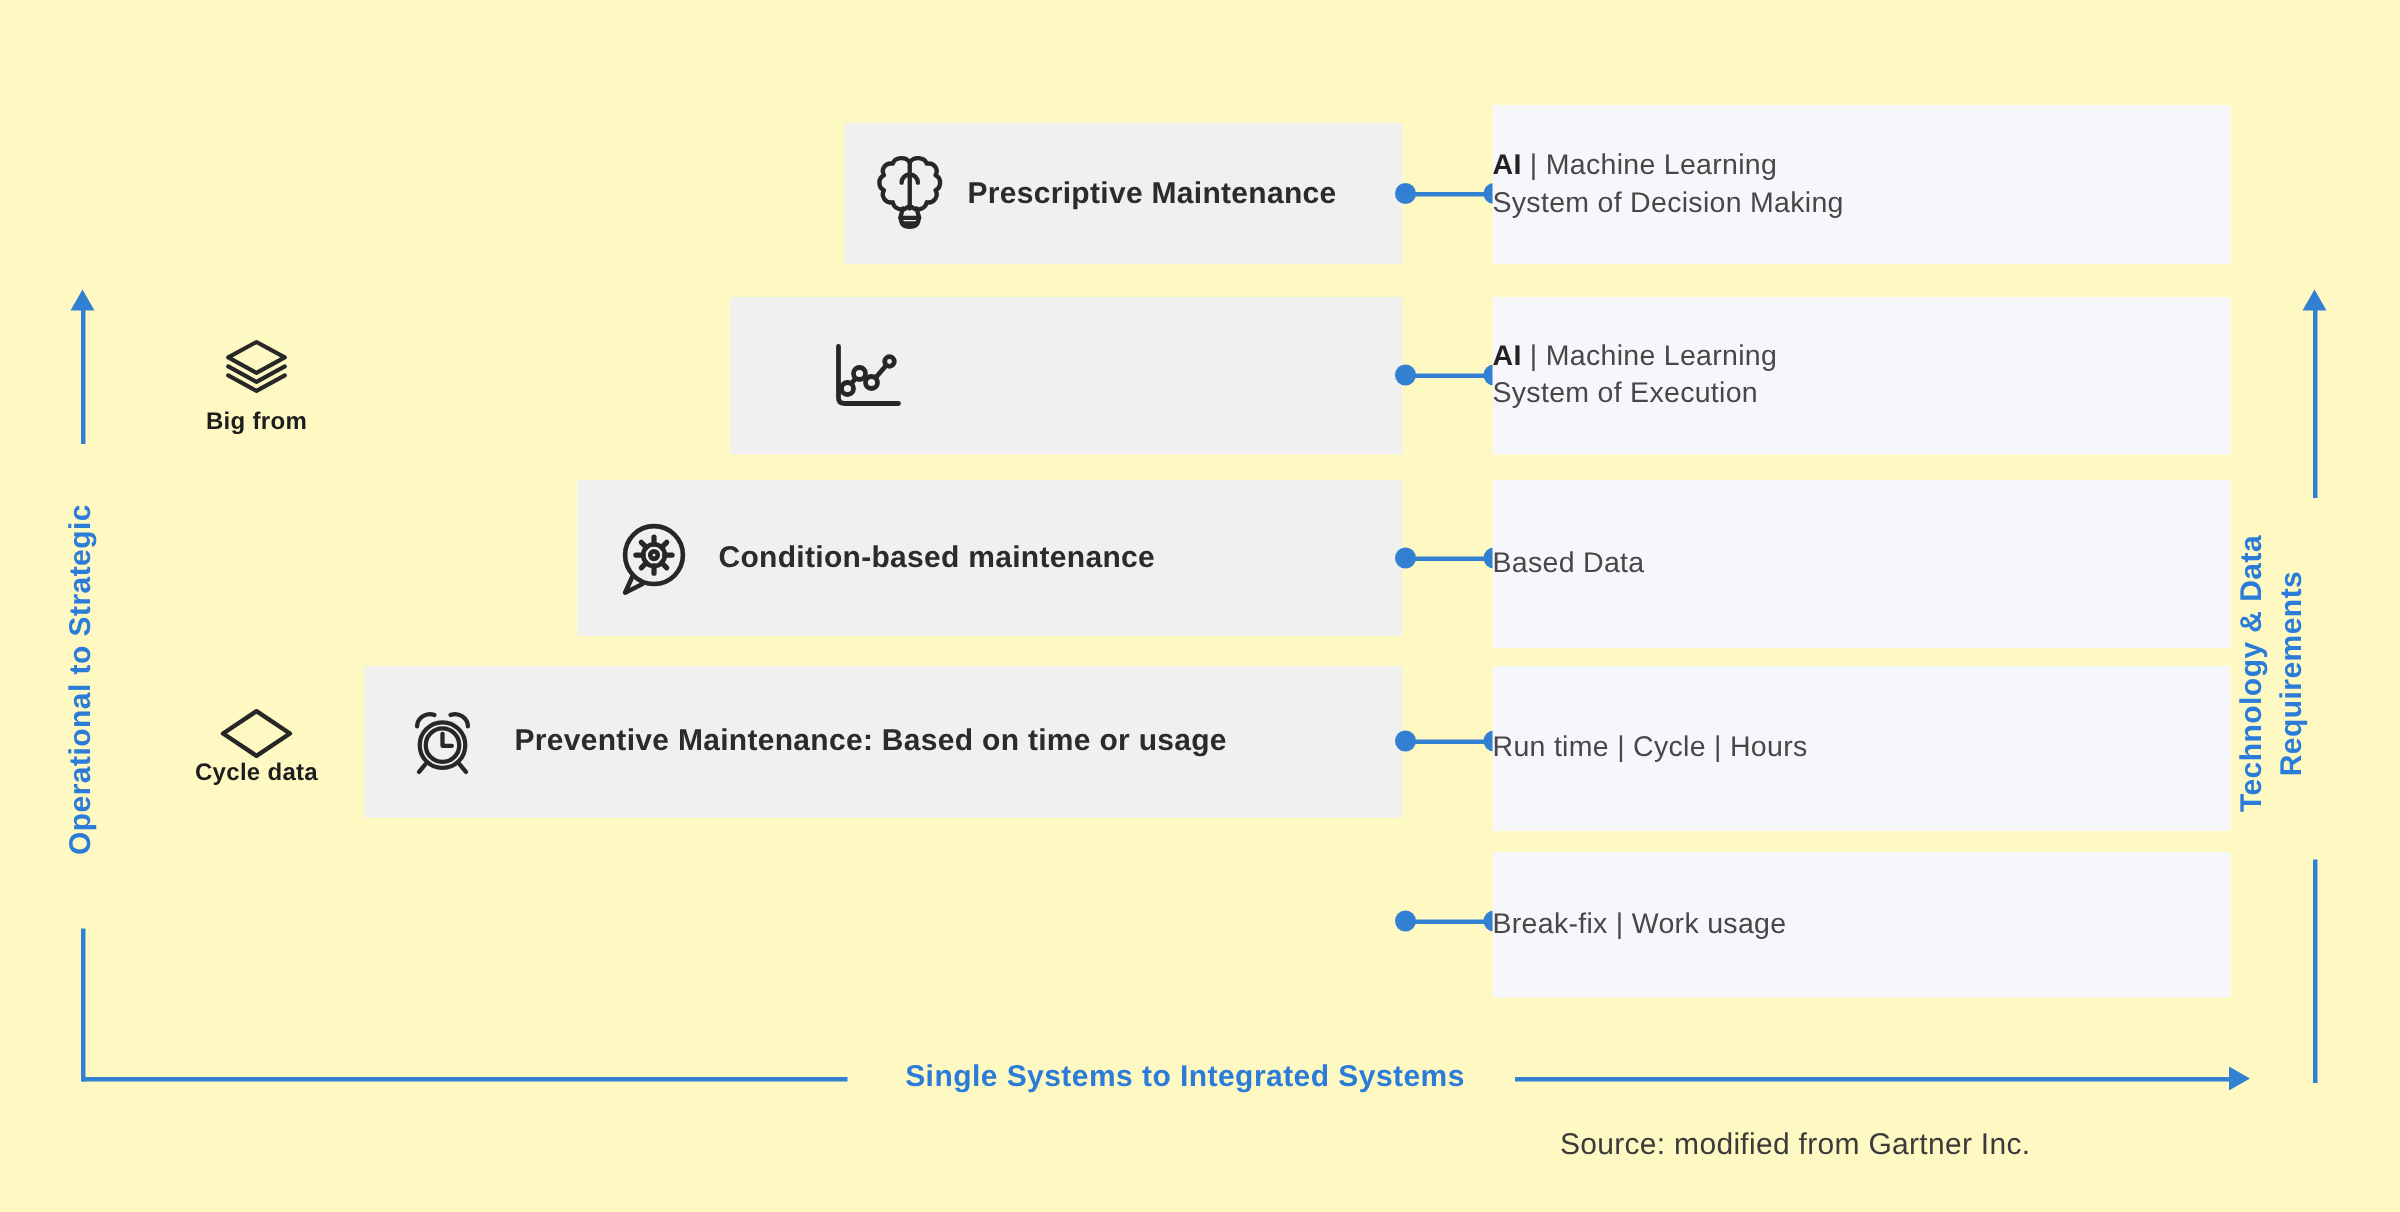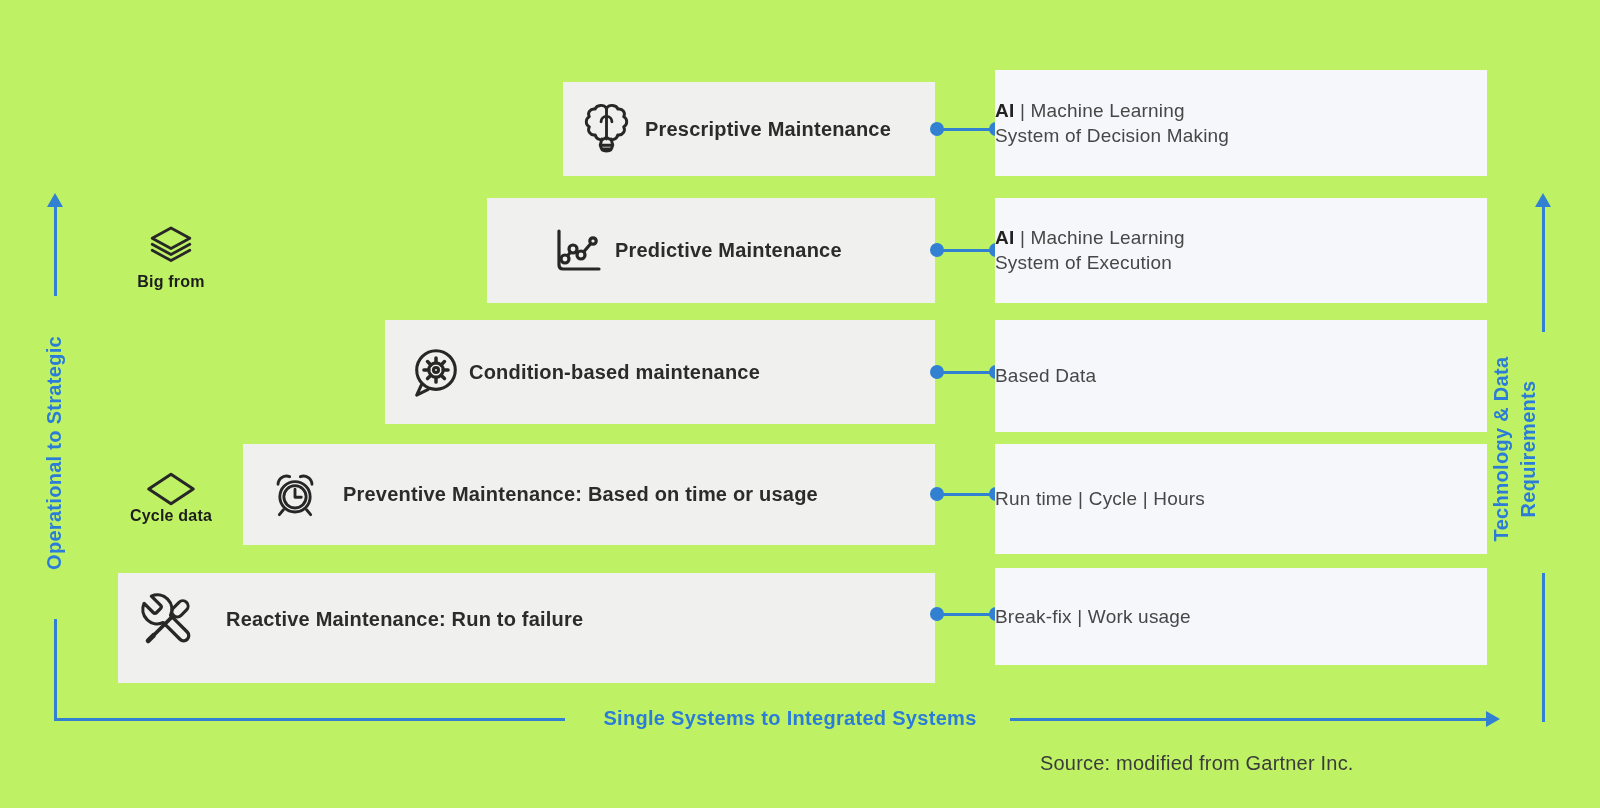--- a/index.html
+++ b/index.html
@@ -6,21 +6,21 @@
     --accent-blue:#3280D2;
     --axis-text-blue:#2B7CD9;
     --left-box-bg:#F0F0EF;
     --right-box-bg:#F5F7FA;
     --dark-text:#2B2B2B;
     --muted-text:#474747;
     --icon-stroke:#272727;
   }
   *{box-sizing:border-box;margin:0;padding:0}
   body{background:#fff;font-family:"Liberation Sans",sans-serif;}
-  .canvas{position:relative;width:1600px;height:808px;background:#bef264;overflow:hidden}
+  .canvas{position:relative;width:1600px;height:808px;background:#fef9c3;overflow:hidden}
 
   
   .lbox{position:absolute;background:var(--left-box-bg);display:flex;align-items:center}
   .lbox .llabel{font-size:20px;font-weight:700;color:var(--dark-text);letter-spacing:.2px;white-space:nowrap}
   .icon{display:flex;align-items:center;justify-content:center;flex:0 0 auto}
   .icon svg{stroke:var(--icon-stroke);fill:none;stroke-linecap:round;stroke-linejoin:round}
 
   
   .rbox{position:absolute;left:995px;width:492px;background:var(--right-box-bg);
         display:flex;flex-direction:column;align-items:flex-start;justify-content:center;text-align:center}
@@ -81,33 +81,32 @@
     <span class="icon">
       <svg width="52" height="52" viewBox="0 0 52 52" stroke-width="3.2">
         <path d="M8 6 V40 Q8 44 12 44 H48"></path>
         <path d="M14 34 L22 24 L30 30 L42 16"></path>
         <circle cx="14" cy="34" r="4" fill="#F0F0EF"></circle>
         <circle cx="22" cy="24" r="4" fill="#F0F0EF"></circle>
         <circle cx="30" cy="30" r="4" fill="#F0F0EF"></circle>
         <circle cx="42" cy="16" r="3.2" fill="#F0F0EF"></circle>
       </svg>
     </span>
-    <span class="llabel">Predictive Maintenance</span>
   </div>
   <div class="connector" style="top:243px">
     <i class="dot"></i>
       <i class="cline"></i>
       <i class="dot"></i>
   </div>
   <div class="rbox" style="top:198px;height:105px">
     <div class="req-primary"><b>AI</b><span> | Machine Learning</span></div>
     <div class="req-secondary">System of Execution</div>
   </div>
 
-  <div class="lbox" style="left:385px;top:320px;width:550px;height:104px;padding-left:24px;gap:6px">
+  <div class="lbox" style="left:385px;top:320px;width:550px;height:104px;padding-left:24px;gap:16px">
     <span class="icon">
       <svg width="54" height="54" viewBox="0 0 56 56" stroke-width="3.2">
         <circle cx="28" cy="26" r="20"></circle>
         <path d="M13 41 L8 52 L20 46"></path>
         <circle cx="28" cy="26" r="7.5"></circle>
         <circle cx="28" cy="26" r="2.6"></circle>
         <path d="M28 13.5 V18.5 M28 33.5 V38.5 M15.5 26 H20.5 M35.5 26 H40.5 M19.2 17.2 l3.5 3.5 M33.3 31.3 l3.5 3.5 M36.8 17.2 l-3.5 3.5 M22.7 31.3 l-3.5 3.5" stroke-width="3.6"></path>
       </svg>
     </span>
     <span class="llabel">Condition-based maintenance</span>
@@ -138,33 +137,20 @@
   <div class="connector" style="top:487px">
     <i class="dot"></i>
       <i class="cline"></i>
       <i class="dot"></i>
   </div>
   <div class="rbox" style="top:444px;height:110px">
     <div class="req-primary"><b></b><span>Run time | Cycle | Hours</span></div>
 
   </div>
 
-  <div class="lbox" style="left:118px;top:573px;width:817px;height:110px;padding-left:20px;padding-bottom:18px;gap:30px">
-    <span class="icon">
-      <svg width="58" height="58" viewBox="0 0 60 60" stroke-width="3.2">
-        <path d="M16 47 L36 27" stroke-width="3.8"></path>
-        <path d="M16 47 l-5.5 5.5" stroke-width="5"></path>
-        <rect x="34" y="14" width="19" height="11" rx="5.5" transform="rotate(-45 43.5 19.5)"></rect>
-        <g transform="translate(60,0) scale(-2.5,2.5)">
-          <path d="M14.7 6.3a1 1 0 0 0 0 1.4l1.6 1.6a1 1 0 0 0 1.4 0l3.77-3.77a6 6 0 0 1-7.94 7.94l-6.91 6.91a2.12 2.12 0 0 1-3-3l6.91-6.91a6 6 0 0 1 7.94-7.94l-3.76 3.76z" stroke-width="1.35"></path>
-        </g>
-      </svg>
-    </span>
-    <span class="llabel">Reactive Maintenance: Run to failure</span>
-  </div>
   <div class="connector" style="top:607px">
     <i class="dot"></i>
       <i class="cline"></i>
       <i class="dot"></i>
   </div>
   <div class="rbox" style="top:568px;height:97px">
     <div class="req-primary"><b></b><span>Break-fix | Work usage</span></div>
 
   </div>
 

